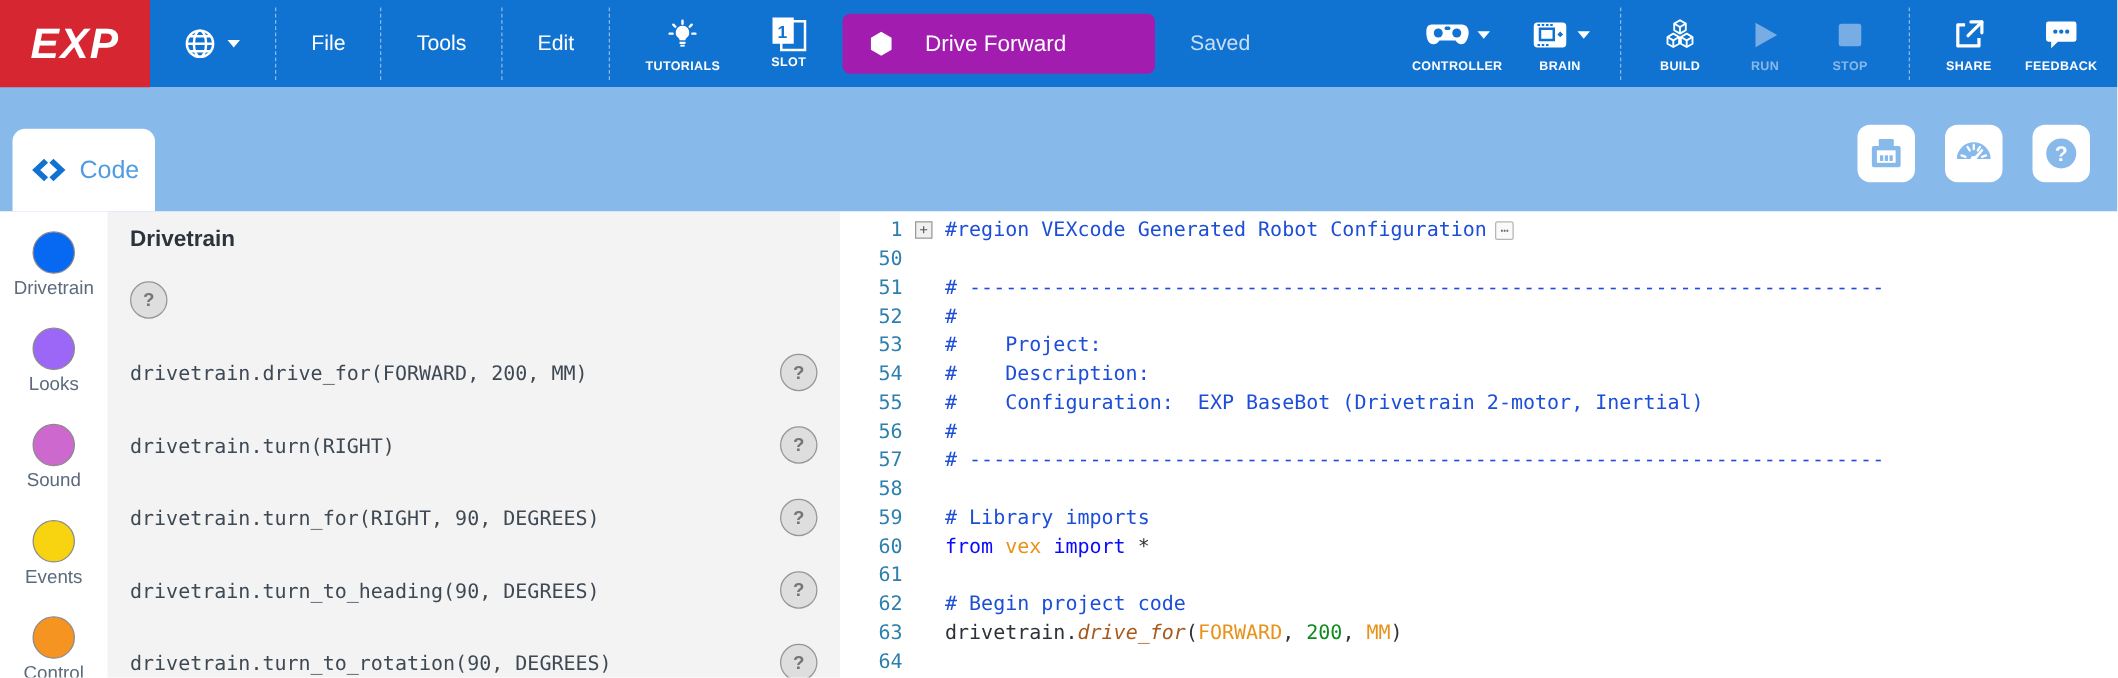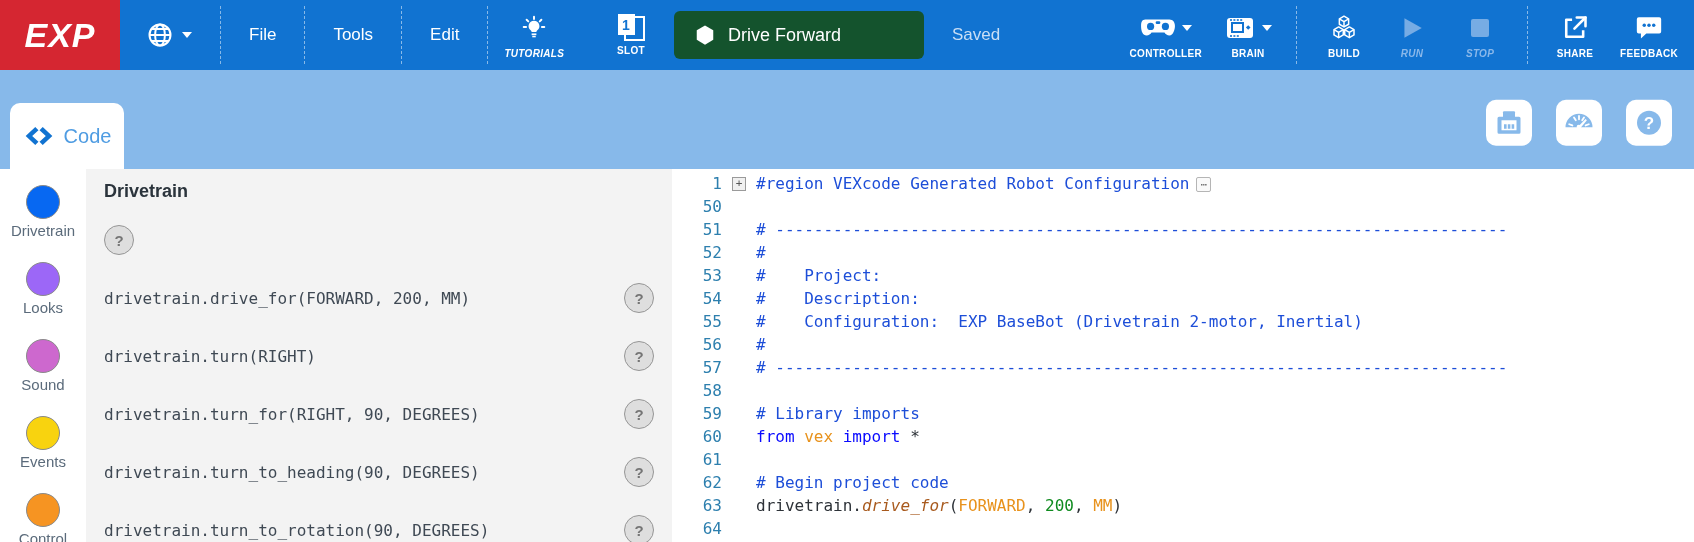--- a/index.html
+++ b/index.html
@@ -14,30 +14,30 @@
   .vsep { border-left:1px dashed rgba(255,255,255,.5); height:58px; margin:0 2px; }
   .vsep-r { border-left:1px dashed rgba(255,255,255,.5); height:58px; margin:0 8px; align-self:center; }
   .menu-item { background:none; border:none; color:#fff; font-size:17px; font-family:inherit;
                padding:0 26px; height:70px; cursor:pointer; display:flex; align-items:center; gap:8px; }
   .caret { width:0; height:0; border-left:5px solid transparent; border-right:5px solid transparent;
            border-top:6px solid #fff; display:inline-block; }
   .icon-item { display:flex; flex-direction:column; align-items:center; justify-content:center;
                gap:4px; cursor:pointer; padding:0 6px; min-width:58px; }
   .icon-row { display:flex; align-items:center; gap:6px; height:32px; }
   .icon-label { font-size:10px; font-weight:bold; letter-spacing:.3px; white-space:nowrap; }
-  .dim .icon-label { color:#8ab8ea;font-style:italic; }
+  .dim .icon-label { color:#8ab8ea; }
 
   .center { position:absolute; left:602px; top:0; height:70px; display:flex; align-items:center; gap:14px; }
   .slot-icon { position:relative; width:27px; height:27px; display:block; }
   .slot-icon::after { content:""; position:absolute; right:0; bottom:0; width:17px; height:21px;
                       border:2px solid #fff; }
   .slot-num { position:absolute; left:0; top:0; width:17px; height:21px; background:#fff; color:#1173d1;
               font-size:14px; font-weight:bold; display:flex; align-items:center; justify-content:center; z-index:1; }
-  .project-pill { height:48px; background:#14532d; border-radius:6px; display:flex; align-items:center;
-                  gap:12px; padding:0 20px; min-width:250px; cursor:pointer; }
+  .project-pill { height:48px; background:#a21caf; border-radius:6px; display:flex; align-items:center;
+                  gap:24px; padding:0 20px; min-width:250px; cursor:pointer; }
   .project-pill span { font-size:18px; color:#fff; }
   .saved { color:#c9def5; font-size:17px; margin-left:14px; }
 
   .right { position:absolute; right:10px; top:0; height:70px; display:flex; align-items:center; gap:10px; }
 
   
   .tabbar { position:relative; height:99px; background:#87b9ea; }
   .code-tab { position:absolute; left:10px; bottom:0; width:114px; height:66px; background:#fff;
               border-radius:10px 10px 0 0; display:flex; align-items:center; justify-content:center;
               gap:9px; cursor:pointer; }
@@ -100,21 +100,21 @@
       </svg>
       <i class="caret"></i>
     </div>
     <i class="vsep"></i>
     <button class="menu-item">File</button>
     <i class="vsep"></i>
     <button class="menu-item">Tools</button>
     <i class="vsep"></i>
     <button class="menu-item">Edit</button>
     <i class="vsep"></i>
-    <div class="icon-item" style="margin-left:8px;font-style:italic;">
+    <div class="icon-item" style="margin-left:20px;">
       <span class="icon-row">
         <svg width="26" height="26" viewBox="0 0 24 24">
           <g stroke="#fff" stroke-width="1.8" stroke-linecap="round">
             <path d="M12 1.5v2.2M5.2 4.4l1.5 1.5M18.8 4.4l-1.5 1.5M2.5 11h2.2M19.3 11h2.2"></path>
           </g>
           <path fill="#fff" d="M12 5.2a5 5 0 0 0-3.1 8.9c.5.4.9 1 .9 1.7h4.4c0-.7.4-1.3.9-1.7A5 5 0 0 0 12 5.2z"></path>
           <rect x="9.8" y="17" width="4.4" height="1.6" fill="#fff"></rect>
           <rect x="10.4" y="19.2" width="3.2" height="1.4" fill="#fff"></rect>
         </svg>
       </span>

